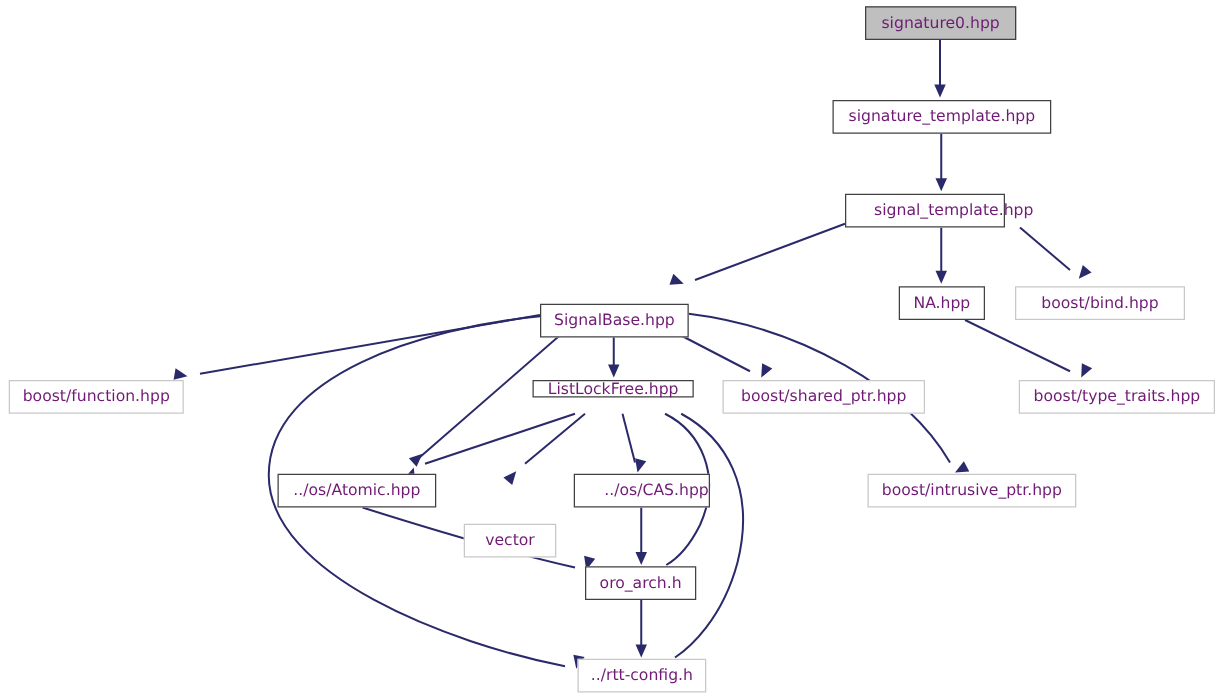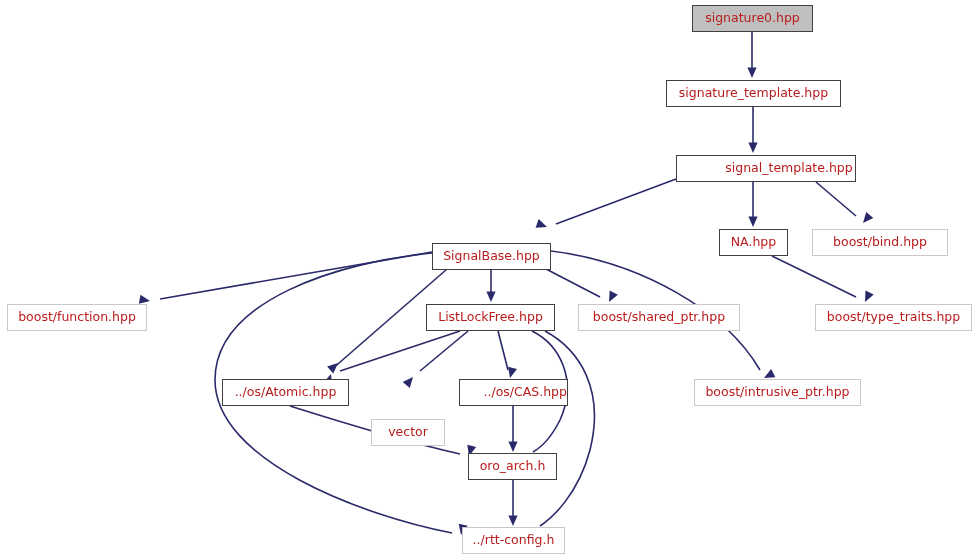--- a/index.html
+++ b/index.html
@@ -10,21 +10,21 @@
     font-family:"DejaVu Sans","Liberation Sans",sans-serif;
     overflow:hidden;
   }
   #edges{position:absolute;left:0;top:0;width:979px;height:560px;}
   .node{
     position:absolute;
     box-sizing:border-box;
     display:flex;align-items:center;justify-content:center;
     font-size:12.5px;
     line-height:1;
-    color:#b91c1c;
+    color:#701a75;
     white-space:nowrap;
     background:#ffffff;
     border:1px solid #c8c8c8;
     z-index:5;
   }
   .node.strong{border:1.5px solid #404040;}
   .node.current{background:#bfbfbf;border:1.5px solid #404040;}
 </style>
 </head>
 <body>
@@ -72,36 +72,36 @@
       <path d="M513,480 L513,517" fill="none" stroke="#2a2a6a" stroke-width="1.6"></path>
       <polygon points="0,0 -4.6,-10.5 4.6,-10.5" fill="#2a2a6a" transform="translate(513,526) rotate(0)"></polygon>
     </svg>
   <div id="nodes-layer">
       <div class="node current" style="left: 692px; top: 5px; width: 121px; height: 27px;">
         <span>signature0.hpp</span>
       </div>
       <div class="node strong" style="left: 666px; top: 80px; width: 175px; height: 27px;">
         <span>signature_template.hpp</span>
       </div>
-      <div class="node strong" style="left: 676px; top: 155px; width: 180px; height: 27px; padding-left: 46px;">
+      <div class="node strong" style="left: 676px; top: 155px; width: 128px; height: 27px; padding-left: 46px;">
         <span>signal_template.hpp</span>
       </div>
       <div class="node strong" style="left: 432px; top: 243px; width: 119px; height: 27px;">
         <span>SignalBase.hpp</span>
       </div>
       <div class="node strong" style="left: 719px; top: 229px; width: 69px; height: 27px;">
         <span>NA.hpp</span>
       </div>
       <div class="node" style="left: 812px; top: 229px; width: 136px; height: 27px; text-align: center;">
         <span>boost/bind.hpp</span>
       </div>
       <div class="node" style="left: 7px; top: 304px; width: 140px; height: 27px;">
         <span>boost/function.hpp</span>
       </div>
-      <div class="node strong" style="left: 426px; top: 304px; width: 129px; height: 27px;">
+      <div class="node strong" style="left: 426px; top: 304px; width: 129px; height: 14px;">
         <span>ListLockFree.hpp</span>
       </div>
       <div class="node" style="left: 578px; top: 304px; width: 162px; height: 27px;">
         <span>boost/shared_ptr.hpp</span>
       </div>
       <div class="node" style="left: 815px; top: 304px; width: 157px; height: 27px;">
         <span>boost/type_traits.hpp</span>
       </div>
       <div class="node strong" style="left: 222px; top: 379px; width: 127px; height: 27px;">
         <span>../os/Atomic.hpp</span>

